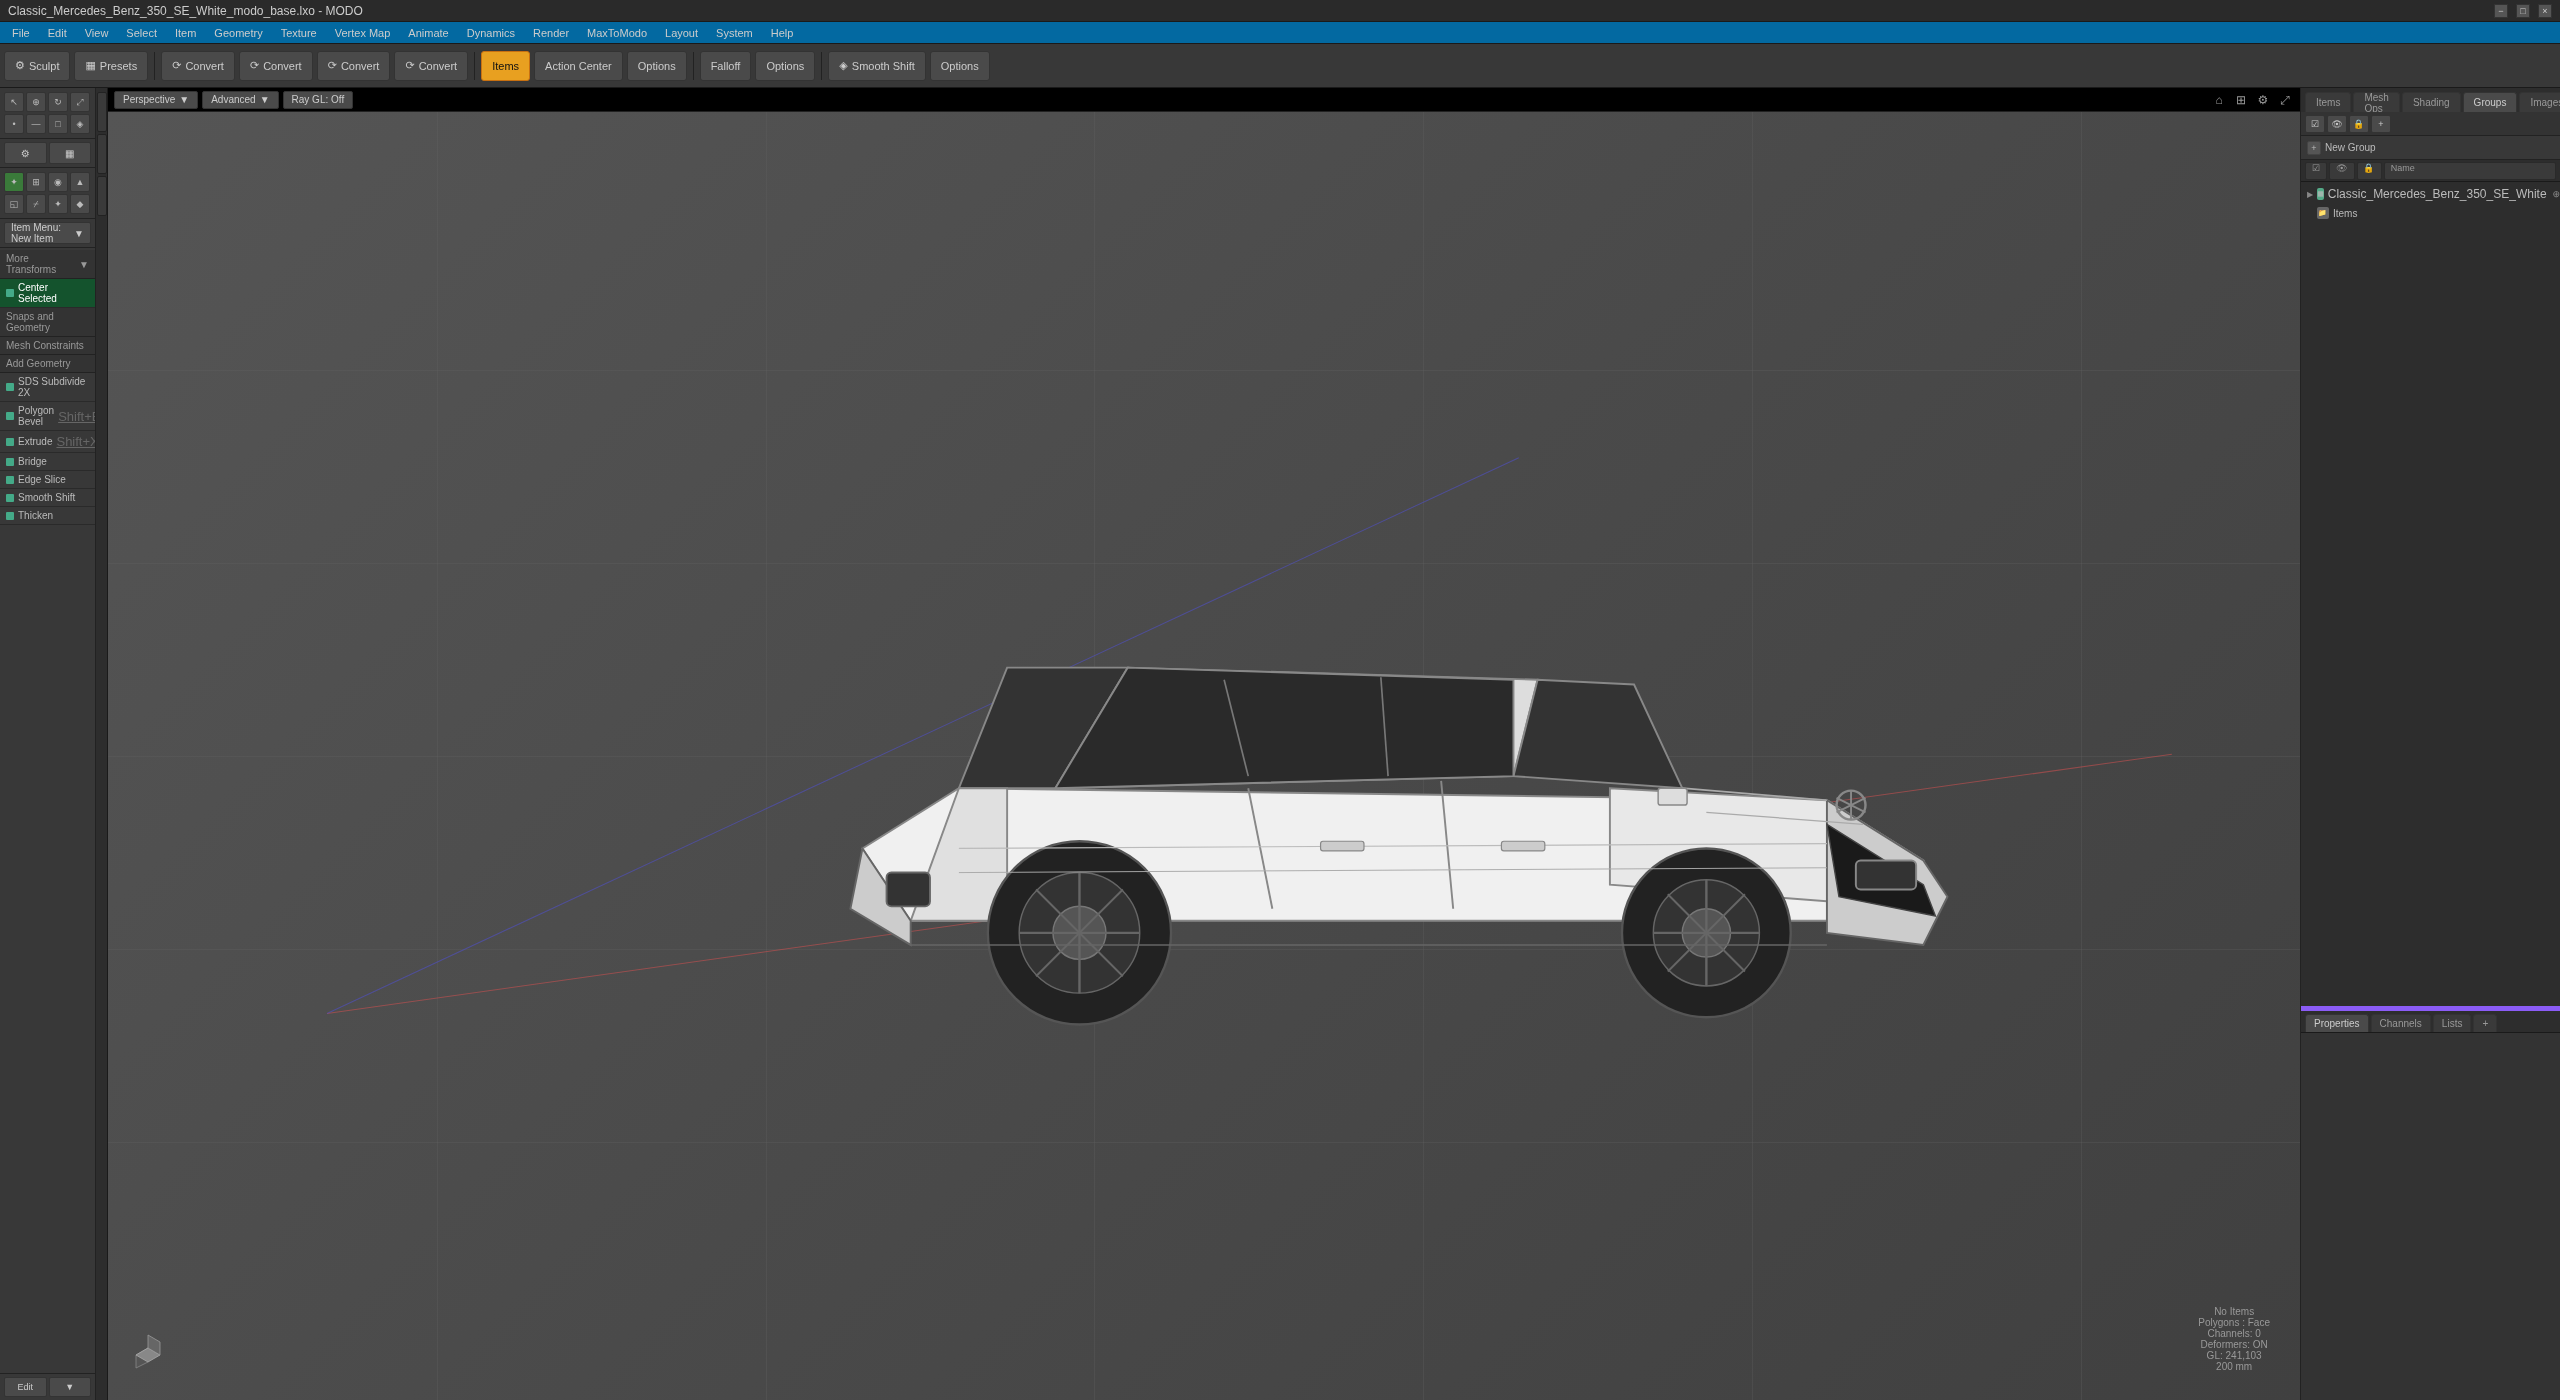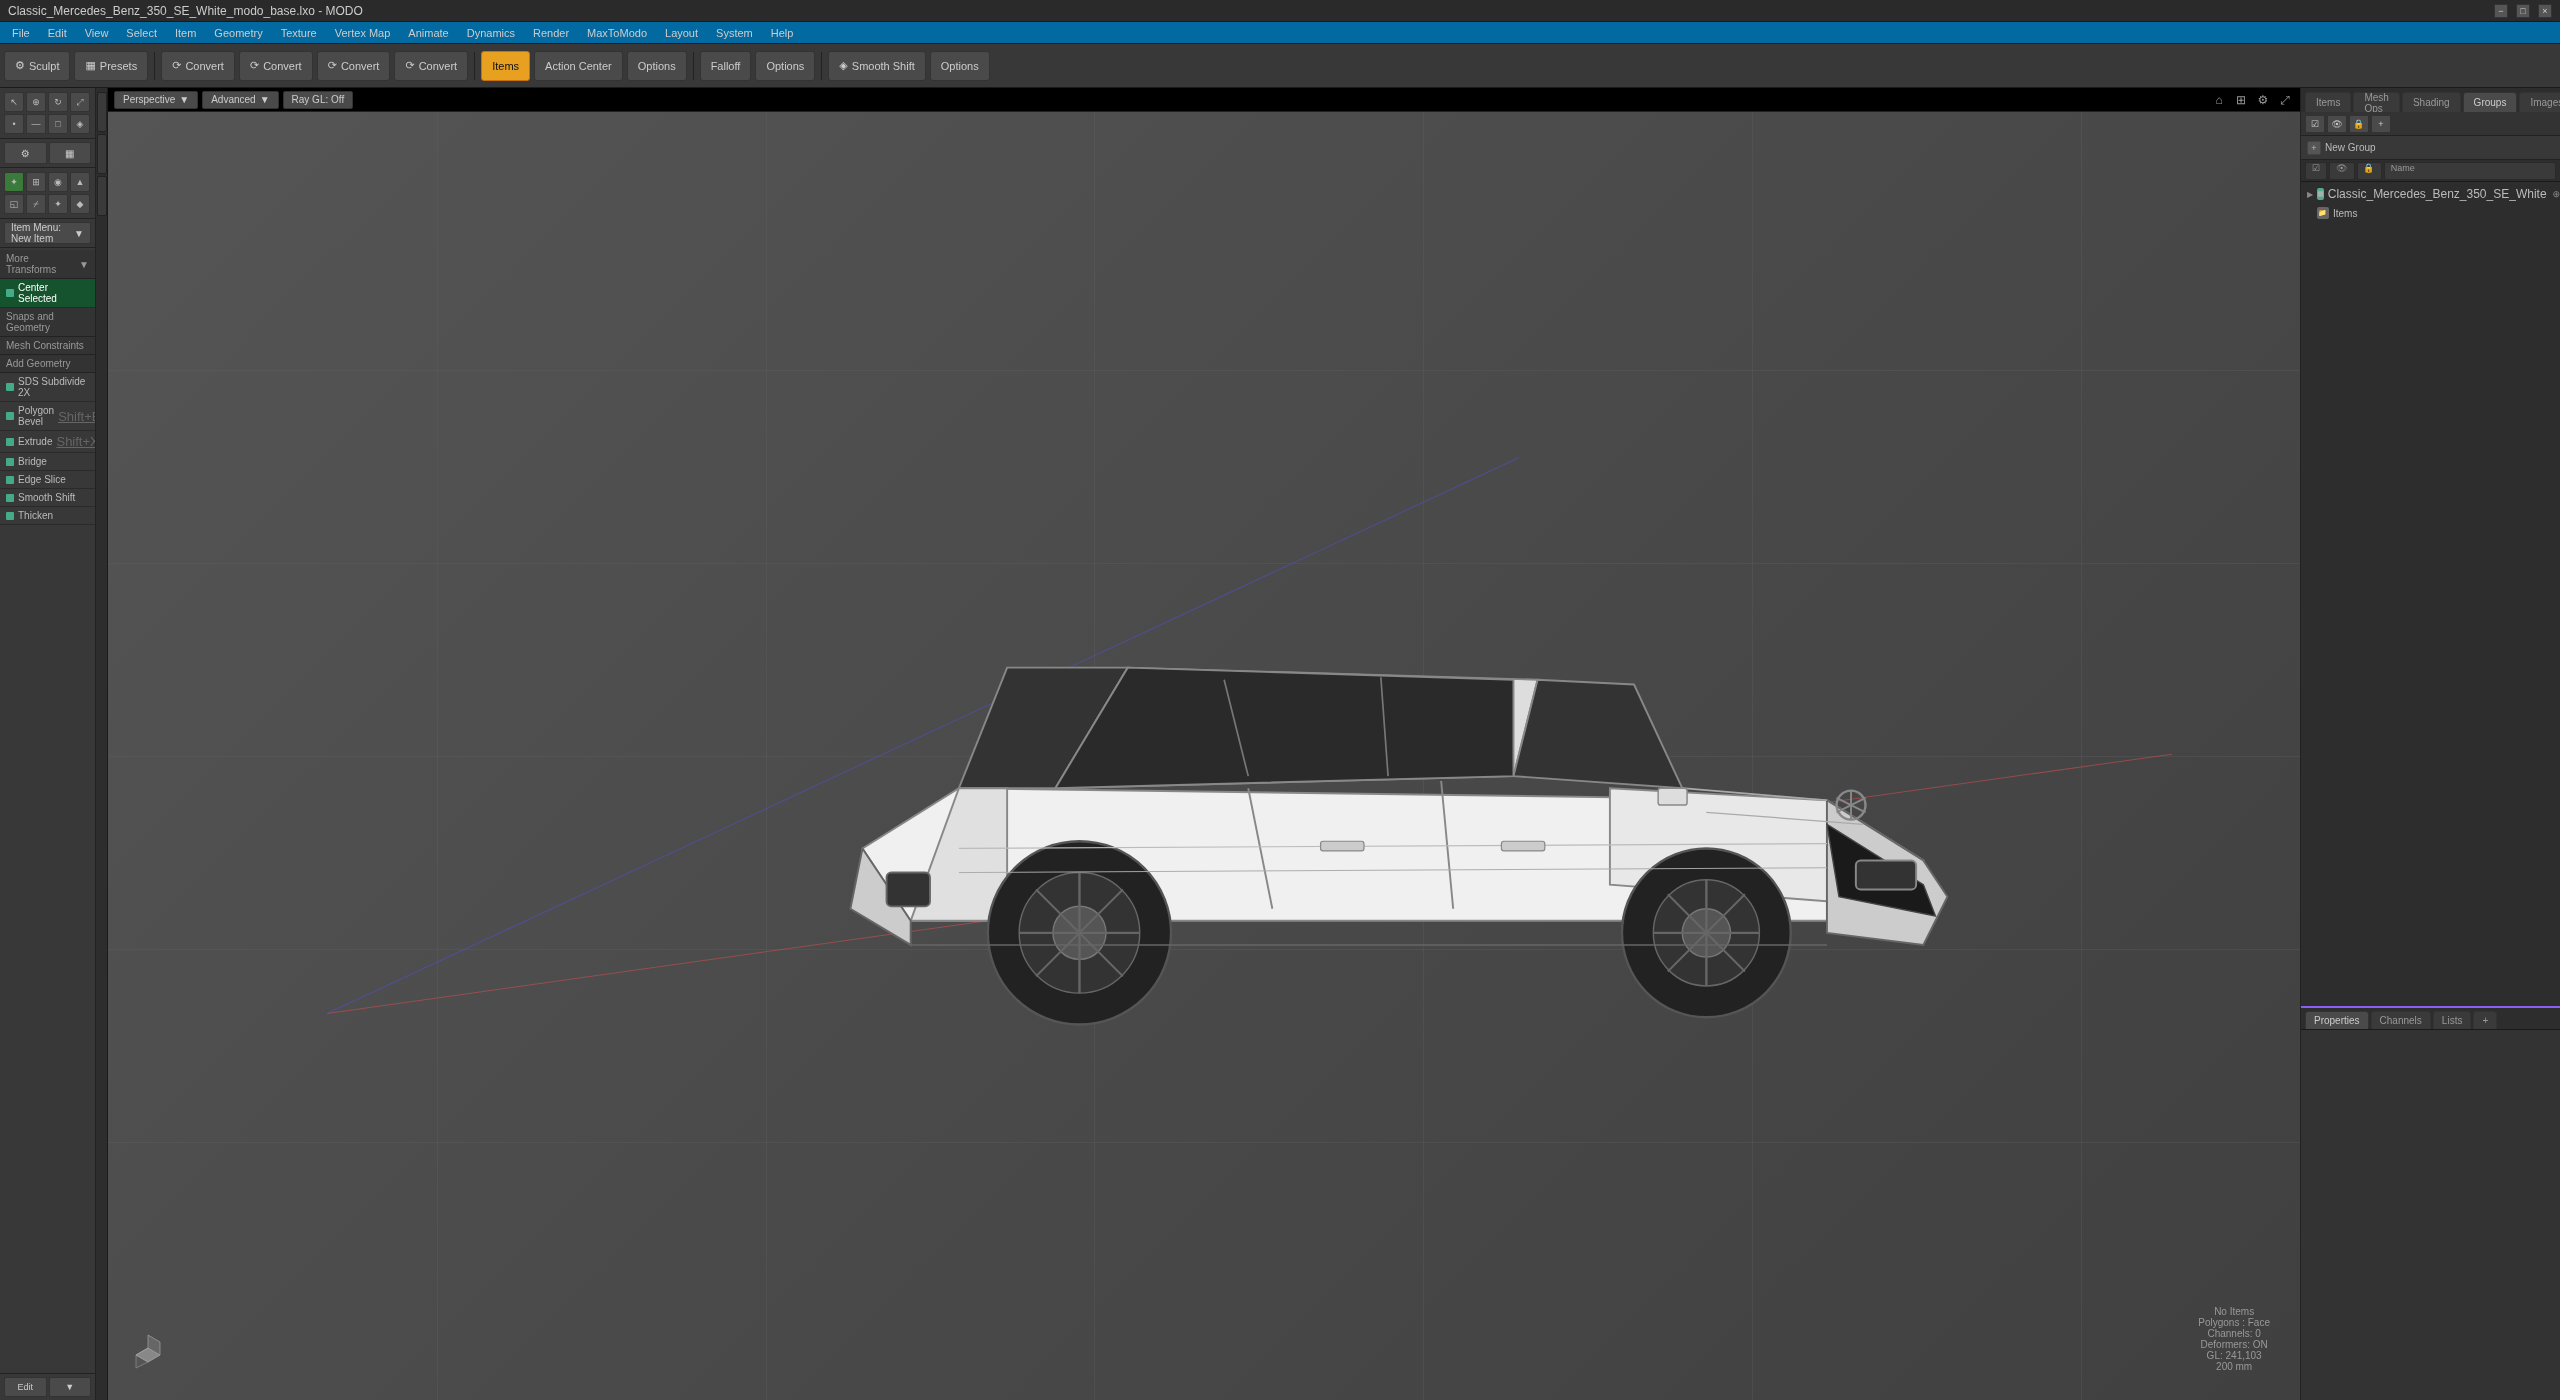--- a/index.html
+++ b/index.html
@@ -530,21 +530,21 @@
       border-radius: 2px;
       display: flex;
       align-items: center;
       justify-content: center;
       font-size: 7px;
     }
 
     
     #right-panel-bottom {
       height: 30%;
-      border-top: 2px solid #8b5cf6;
+      border-top: 5px solid #8b5cf6;
       display: flex;
       flex-direction: column;
     }
     #rp-bottom-tabs {
       height: 22px;
       background: #2d2d2d;
       display: flex;
       align-items: flex-end;
       padding: 0 4px;
       gap: 2px;

